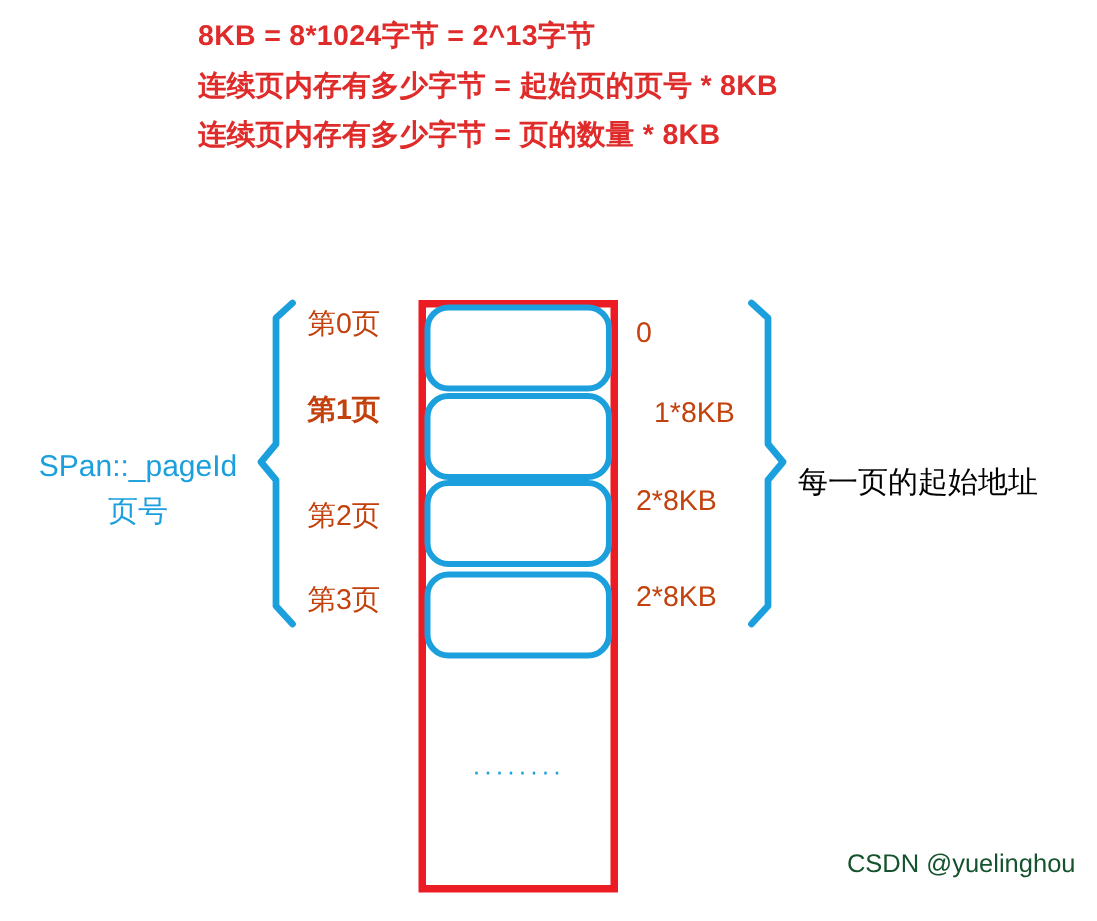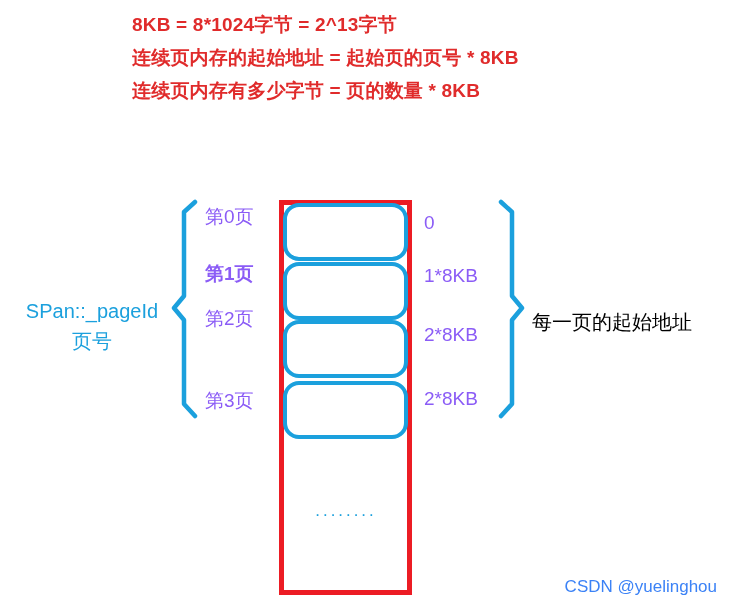--- a/index.html
+++ b/index.html
@@ -74,35 +74,35 @@
     border-radius: 16px;
     box-sizing: border-box;
     background: #ffffff;
   }
   .pb0 { top: 203px; }
   .pb1 { top: 262px; }
 
   
   .blue-label {
     position: absolute;
-    color: #8b5cf6;
+    color: #c2410c;
     font-size: 19px;
     white-space: nowrap;
     line-height: 24px;
   }
 
   .page-label { left: 205px; }
   .pl0 { top: 205px; }
   .pl1 { top: 262px; font-weight: bold; }
-  .pl2 { top: 307px; text-align: right; }
+  .pl2 { top: 333px; text-align: right; }
   .pl3 { top: 389px; text-align: center; }
 
   .addr-label { left: 424px; }
   .al0 { top: 211px; }
-  .al1 { top: 264px; }
+  .al1 { top: 264px; margin-left: 12px; }
   .al2 { top: 323px; text-align: center; }
   .al3 { top: 387px; }
 
   .left-title {
     position: absolute;
     left: 8px;
     top: 296px;
     width: 168px;
     text-align: center;
     color: #1ba0dd;
@@ -130,34 +130,34 @@
     stroke: #1ba0dd;
     stroke-width: 4.5;
     stroke-linecap: round;
     stroke-linejoin: round;
   }
 
   
   .watermark {
     position: absolute;
     right: 14px;
-    bottom: 17px;
-    color: #3b82f6;
+    bottom: 28px;
+    color: #14532d;
     font-size: 17px;
     white-space: nowrap;
   }
 </style>
 </head>
 <body>
 
 <div id="canvas">
 
   <div class="formulas">
     <div class="formula-line">8KB = 8*1024字节 = 2^13字节</div>
-    <div class="formula-line">连续页内存的起始地址 = 起始页的页号 * 8KB</div>
+    <div class="formula-line">连续页内存有多少字节 = 起始页的页号 * 8KB</div>
     <div class="formula-line">连续页内存有多少字节 = 页的数量 * 8KB</div>
   </div>
 
   <div class="mem-column"></div>
 
   <div class="page-box pb0"></div>
   <div class="page-box pb1"></div>
   <div class="page-box" style="top:320px;"></div>
   <div class="page-box" style="top:381px;"></div>
 

